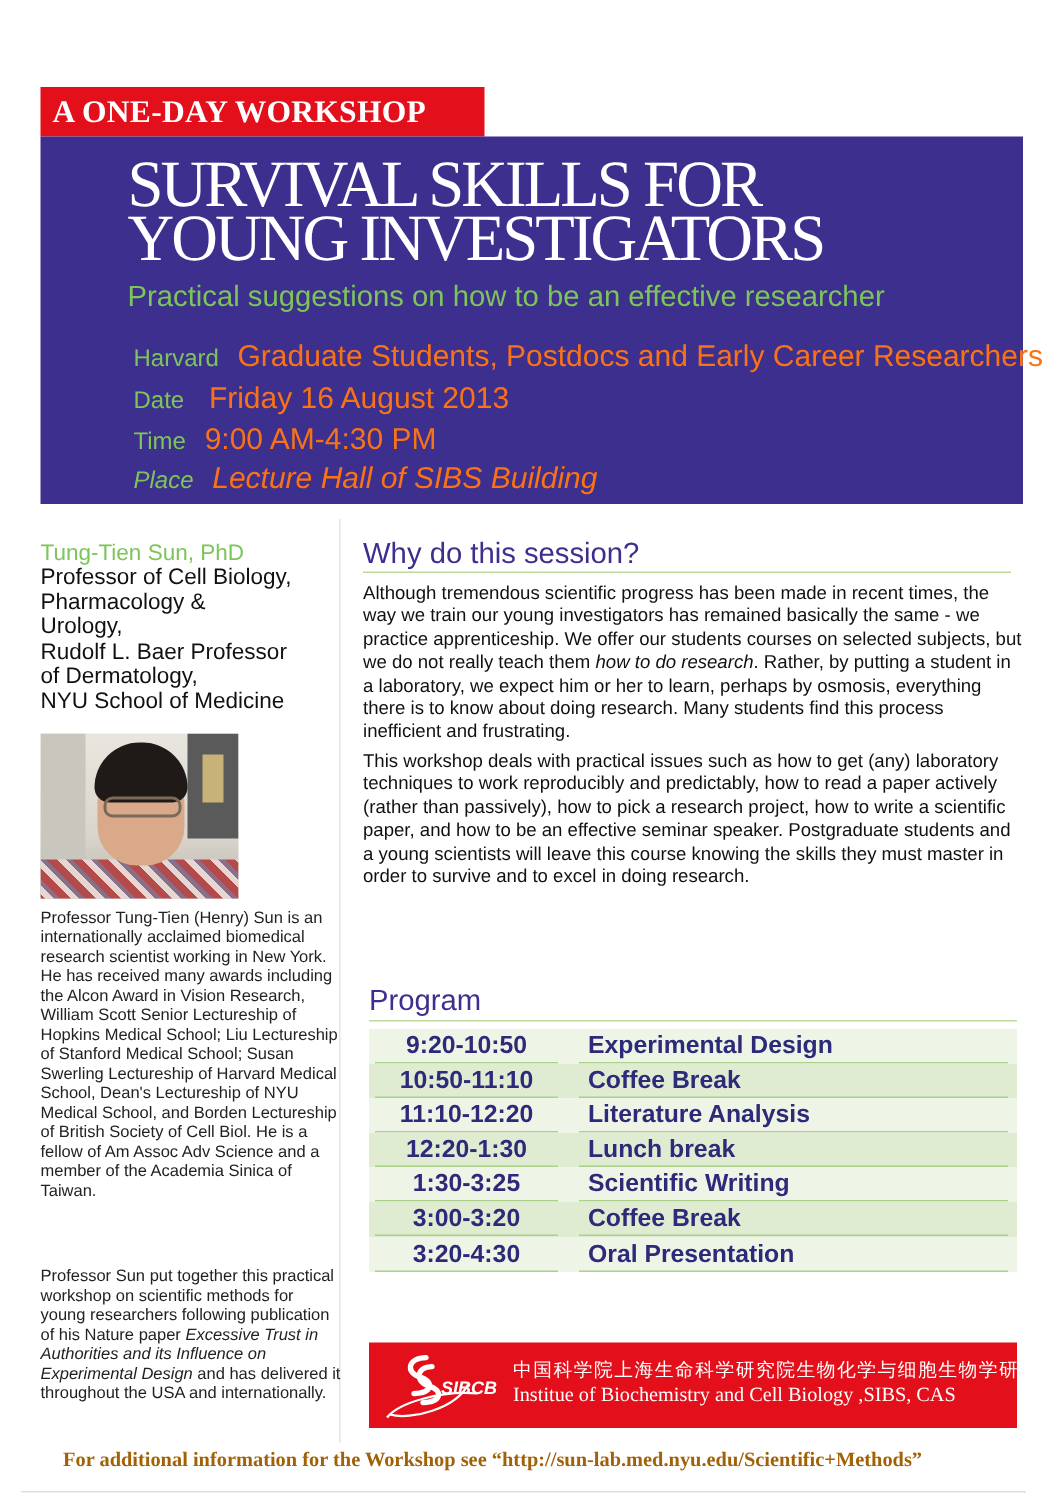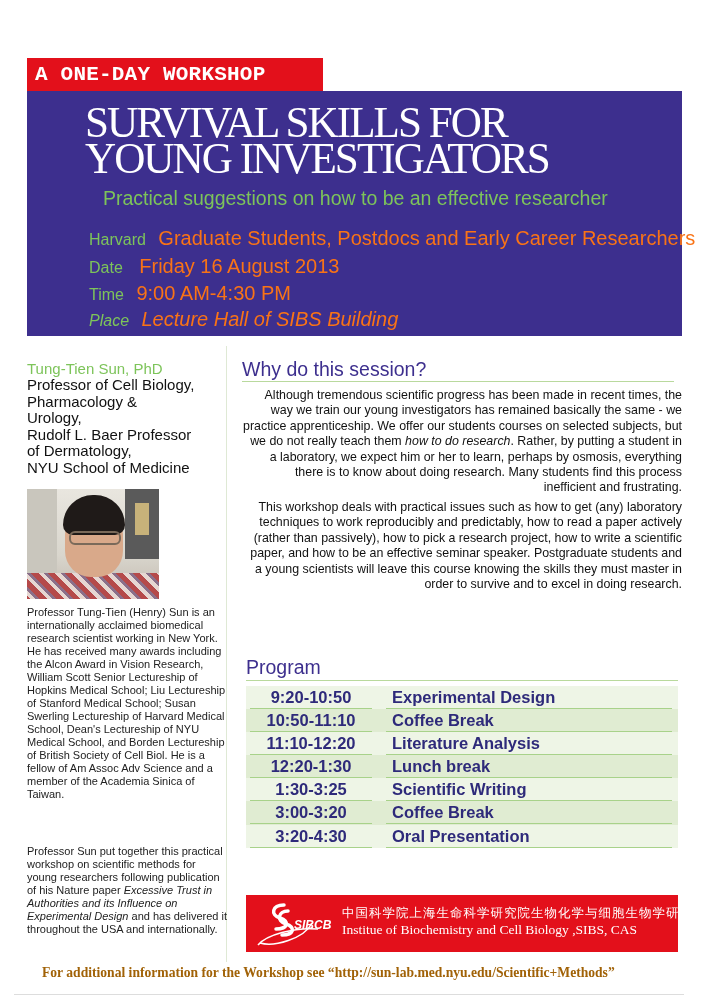--- a/index.html
+++ b/index.html
@@ -2,36 +2,36 @@
 <html><head>
   <meta charset="utf-8">
   <style>
     * { box-sizing: border-box; margin: 0; padding: 0; }
     html, body { width: 707px; height: 1000px; background: #ffffff; overflow: hidden; }
     body { position: relative; font-family: "Liberation Sans", sans-serif; color: #1a1a1a; }
 
     .badge {
       position: absolute; left: 27px; top: 58px; width: 296px; height: 33px;
       background: #e3101b; color: #ffffff;
-      font-family: Liberation Mono, monospace; font-weight: bold; font-size: 21px;
+      font-family: Liberation Serif, serif; font-weight: bold; font-size: 21px;
       line-height: 33px; padding-left: 8px; letter-spacing: 0.2px;
     }
     .banner {
       position: absolute; left: 27px; top: 91px; width: 655px; height: 245px;
       background: #3d2f8e;
     }
     .title {
       position: absolute; left: 58px; top: 14px; color: #ffffff;
       font-family: "Liberation Serif", serif; font-size: 44px; line-height: 36px;
       letter-spacing: -2px; transform: scaleX(0.98); transform-origin: left top;
     }
     .title div { white-space: nowrap; }
     .subtitle {
       position: absolute; left: 58px; top: 96px; color: #7dc45a;
-      font-size: 19.5px; white-space: nowrap; margin-left: 18px;
+      font-size: 19.5px; white-space: nowrap;
     }
     .info-row { position: absolute; left: 62px; white-space: nowrap; }
     .info-label { color: #7dc45a; font-size: 16px; display: inline-block; }
     .info-value { color: #f97316; font-size: 20px; display: inline-block; margin-left: 8px; }
 
     .divider {
       position: absolute; left: 226px; top: 346px; width: 1px; height: 616px;
       background: #dfe9d5;
     }
 
@@ -65,21 +65,21 @@
       font-size: 11px; line-height: 13px; color: #222;
     }
 
     .why-title {
       position: absolute; left: 242px; top: 358px; color: #3d2f8e; font-size: 19.5px;
     }
     .why-rule {
       position: absolute; left: 242px; top: 381px; width: 432px; height: 1px; background: #b9d99d;
     }
     .why-p {
-      position: absolute; left: 242px; width: 440px; font-size: 12.4px; line-height: 15.4px; color: #111; text-align: right;
+      position: absolute; left: 242px; width: 440px; font-size: 12.4px; line-height: 15.4px; color: #111;
     }
 
     .program-title {
       position: absolute; left: 246px; top: 656px; color: #3d2f8e; font-size: 19.5px;
     }
     .program-rule {
       position: absolute; left: 246px; top: 680px; width: 432px; height: 1px; background: #b9d99d;
     }
     .program-table {
       position: absolute; left: 246px; top: 686px; width: 432px;

